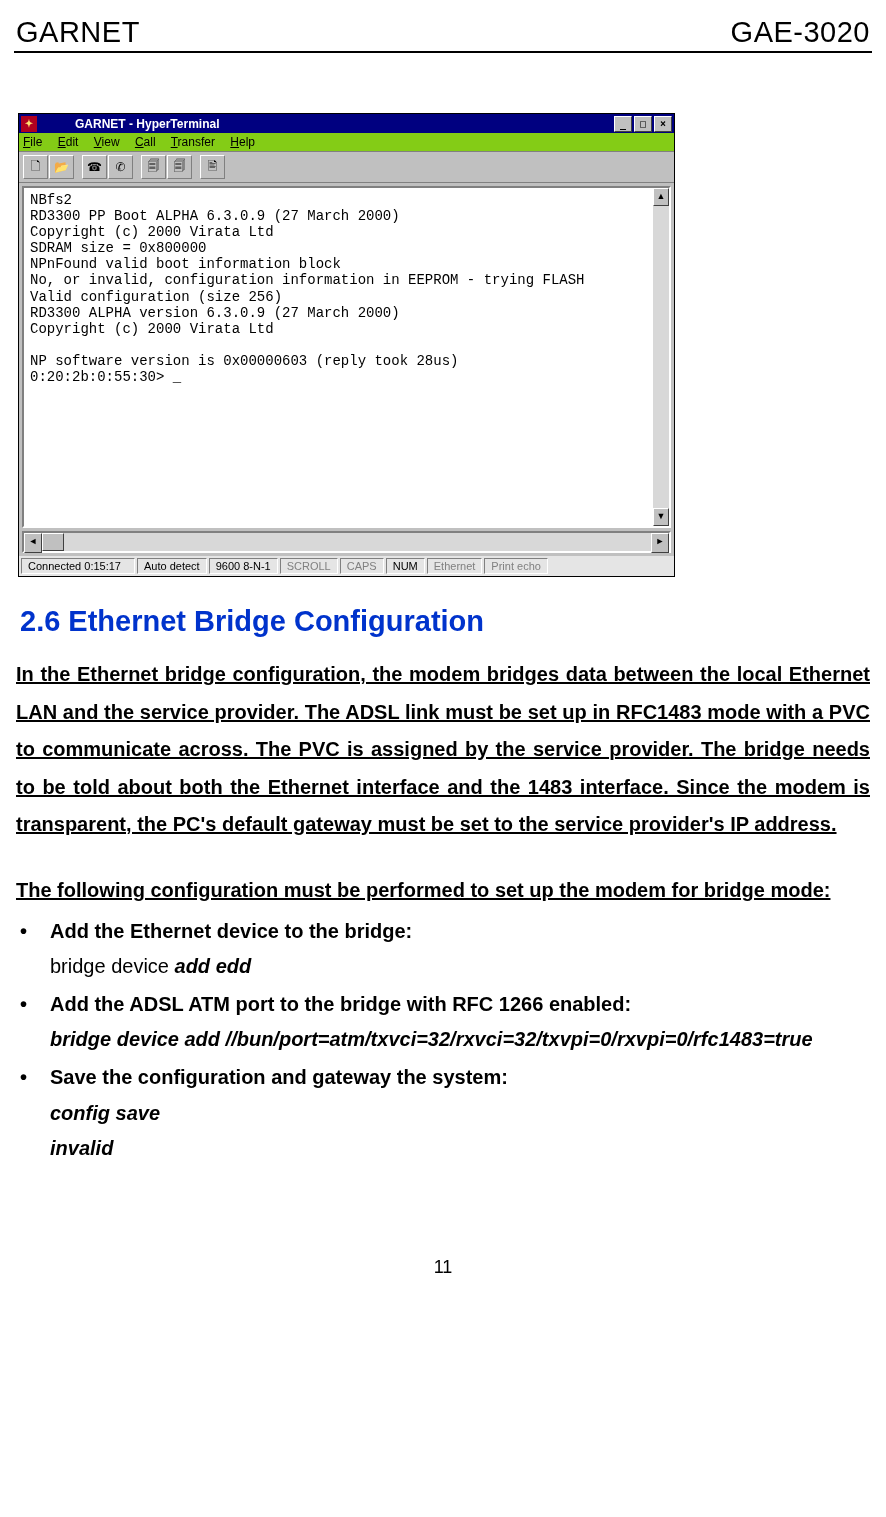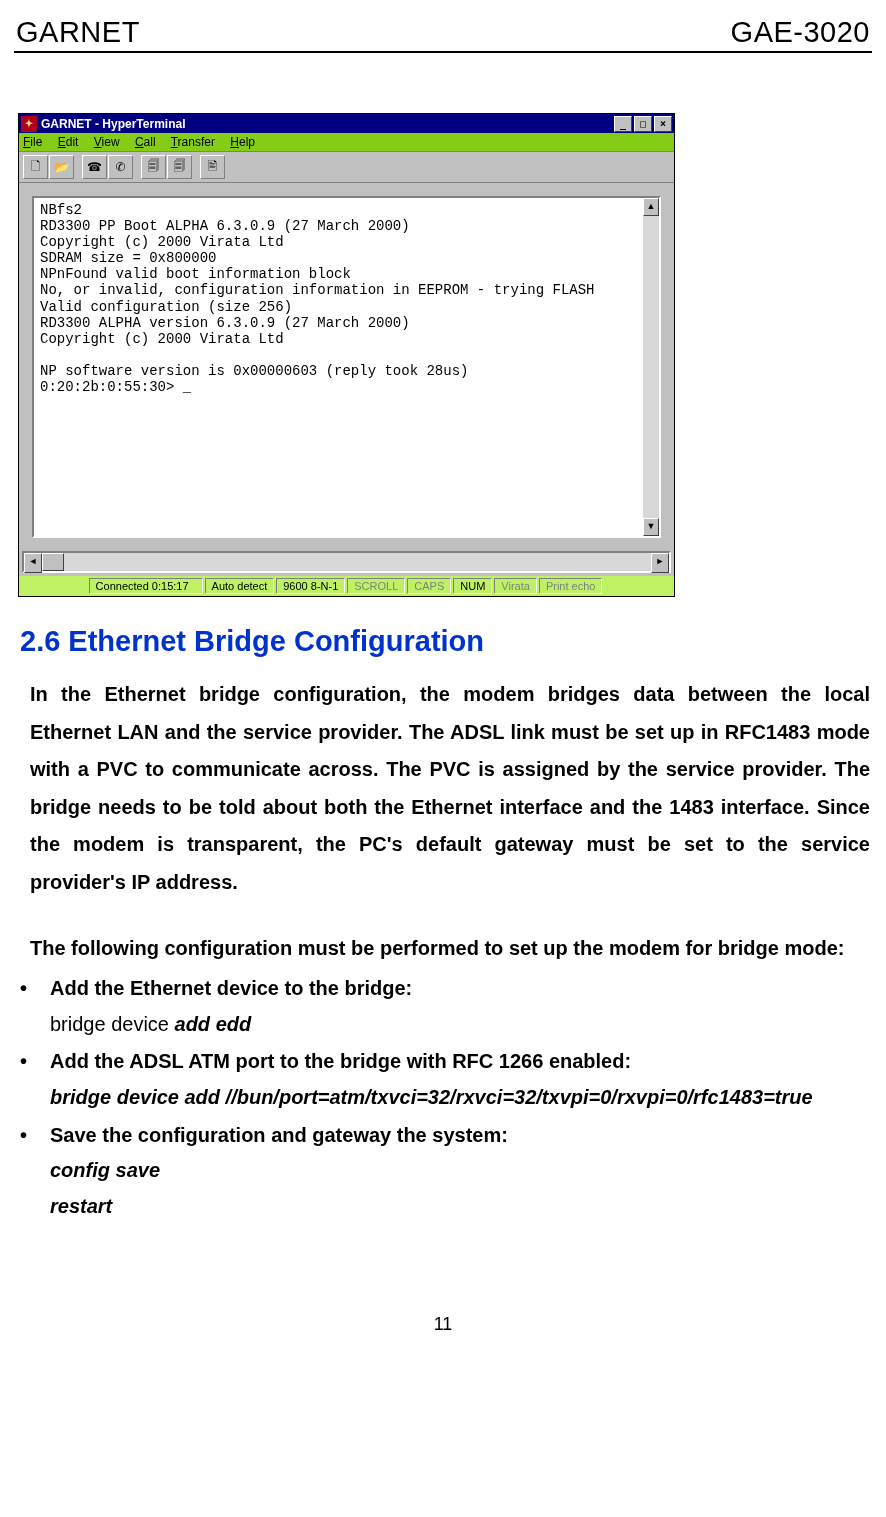--- a/index.html
+++ b/index.html
@@ -51,21 +51,21 @@
     width: 16px;
     height: 16px;
     background: #b00020;
     margin-right: 4px;
     display: inline-flex;
     align-items: center;
     justify-content: center;
     font-size: 10px;
     color: #ffe070;
   }
-  .titlebar .title-text { flex: 1; }
+  .titlebar .title-text { flex: 1; margin-left: 34px; }
   .win-btn {
     width: 16px;
     height: 14px;
     background: #c0c0c0;
     border: 1px solid #fff;
     border-right-color: #404040;
     border-bottom-color: #404040;
     margin-left: 2px;
     display: inline-flex;
     align-items: center;
@@ -103,21 +103,21 @@
     justify-content: center;
     font-size: 12px;
   }
   .tool-sep { width: 6px; }
 
   .terminal-wrap {
     display: flex;
     border: 2px solid #808080;
     border-right-color: #fff;
     border-bottom-color: #fff;
-    margin: 13px;
+    margin: 3px;
   }
   .terminal {
     flex: 1;
     background: #fff;
     font-family: "Courier New", monospace;
     font-size: 14px;
     line-height: 1.15;
     padding: 4px 6px;
     white-space: pre;
     min-height: 330px;
@@ -156,24 +156,23 @@
     width: 20px;
     background: #c0c0c0;
     border: 1px solid #fff;
     border-right-color: #404040;
     border-bottom-color: #404040;
   }
   .hscroll .track { flex: 1; }
 
   .statusbar {
     display: flex;
-    background: #bef264;
+    background: #e5e5e5;
     padding: 2px;
     font-size: 11px;
-    justify-content: center;
   }
   .status-cell {
     border: 1px solid #808080;
     border-right-color: #fff;
     border-bottom-color: #fff;
     padding: 1px 6px;
     margin-right: 2px;
     white-space: nowrap;
   }
   .status-cell.dim { color: #808080; }
@@ -184,21 +183,22 @@
     color: #0033cc;
     font-size: 29px;
     font-weight: bold;
     margin: 0 0 18px 6px;
   }
   .body-text {
     font-size: 20px;
     font-weight: bold;
     line-height: 1.88;
     text-align: justify;
-    margin: 0 2px 28px 16px;
+    margin: 0 2px 28px 2px;
+    text-decoration: underline;
   }
   .bullets {
     list-style: none;
     padding: 0 2px;
     margin: 0;
   }
   .bullets li {
     font-size: 20px;
     line-height: 1.78;
     padding-left: 34px;
@@ -287,21 +287,21 @@
       <div class="scroll-btn">►</div>
     </div>
 
     <div class="statusbar">
       <span class="status-cell wide">Connected 0:15:17</span>
       <span class="status-cell">Auto detect</span>
       <span class="status-cell">9600 8-N-1</span>
       <span class="status-cell dim">SCROLL</span>
       <span class="status-cell dim">CAPS</span>
       <span class="status-cell">NUM</span>
-      <span class="status-cell dim">Virata</span>
+      <span class="status-cell dim">Ethernet</span>
       <span class="status-cell dim">Print echo</span>
     </div>
   </div>
 
   <div class="section-heading">2.6 Ethernet Bridge Configuration</div>
 
   <p class="body-text">In the Ethernet bridge configuration, the modem bridges data between the local Ethernet LAN and the service provider. The ADSL link must be set up in RFC1483 mode with a PVC to communicate across. The PVC is assigned by the service provider. The bridge needs to be told about both the Ethernet interface and the 1483 interface. Since the modem is transparent, the PC's default gateway must be set to the service provider's IP address.</p>
 
   <p class="body-text" style="margin-bottom:4px;">The following configuration must be performed to set up the modem for bridge mode:</p>
 
@@ -313,18 +313,18 @@
     </li>
     <li>
       <span class="dot">•</span>
       <span class="head">Add the ADSL ATM port to the bridge with RFC 1266 enabled:</span><br>
       <span class="cmd">bridge device add //bun/port=atm/txvci=32/rxvci=32/txvpi=0/rxvpi=0/rfc1483=true</span>
     </li>
     <li>
       <span class="dot">•</span>
       <span class="head">Save the configuration and gateway the system:</span><br>
       <span class="cmd">config save</span><br>
-      <span class="cmd"> restart</span>
+      <span class="cmd"> invalid</span>
     </li>
   </ul>
 
   <div class="page-num">11</div>
 </div>
 
 </body></html>

